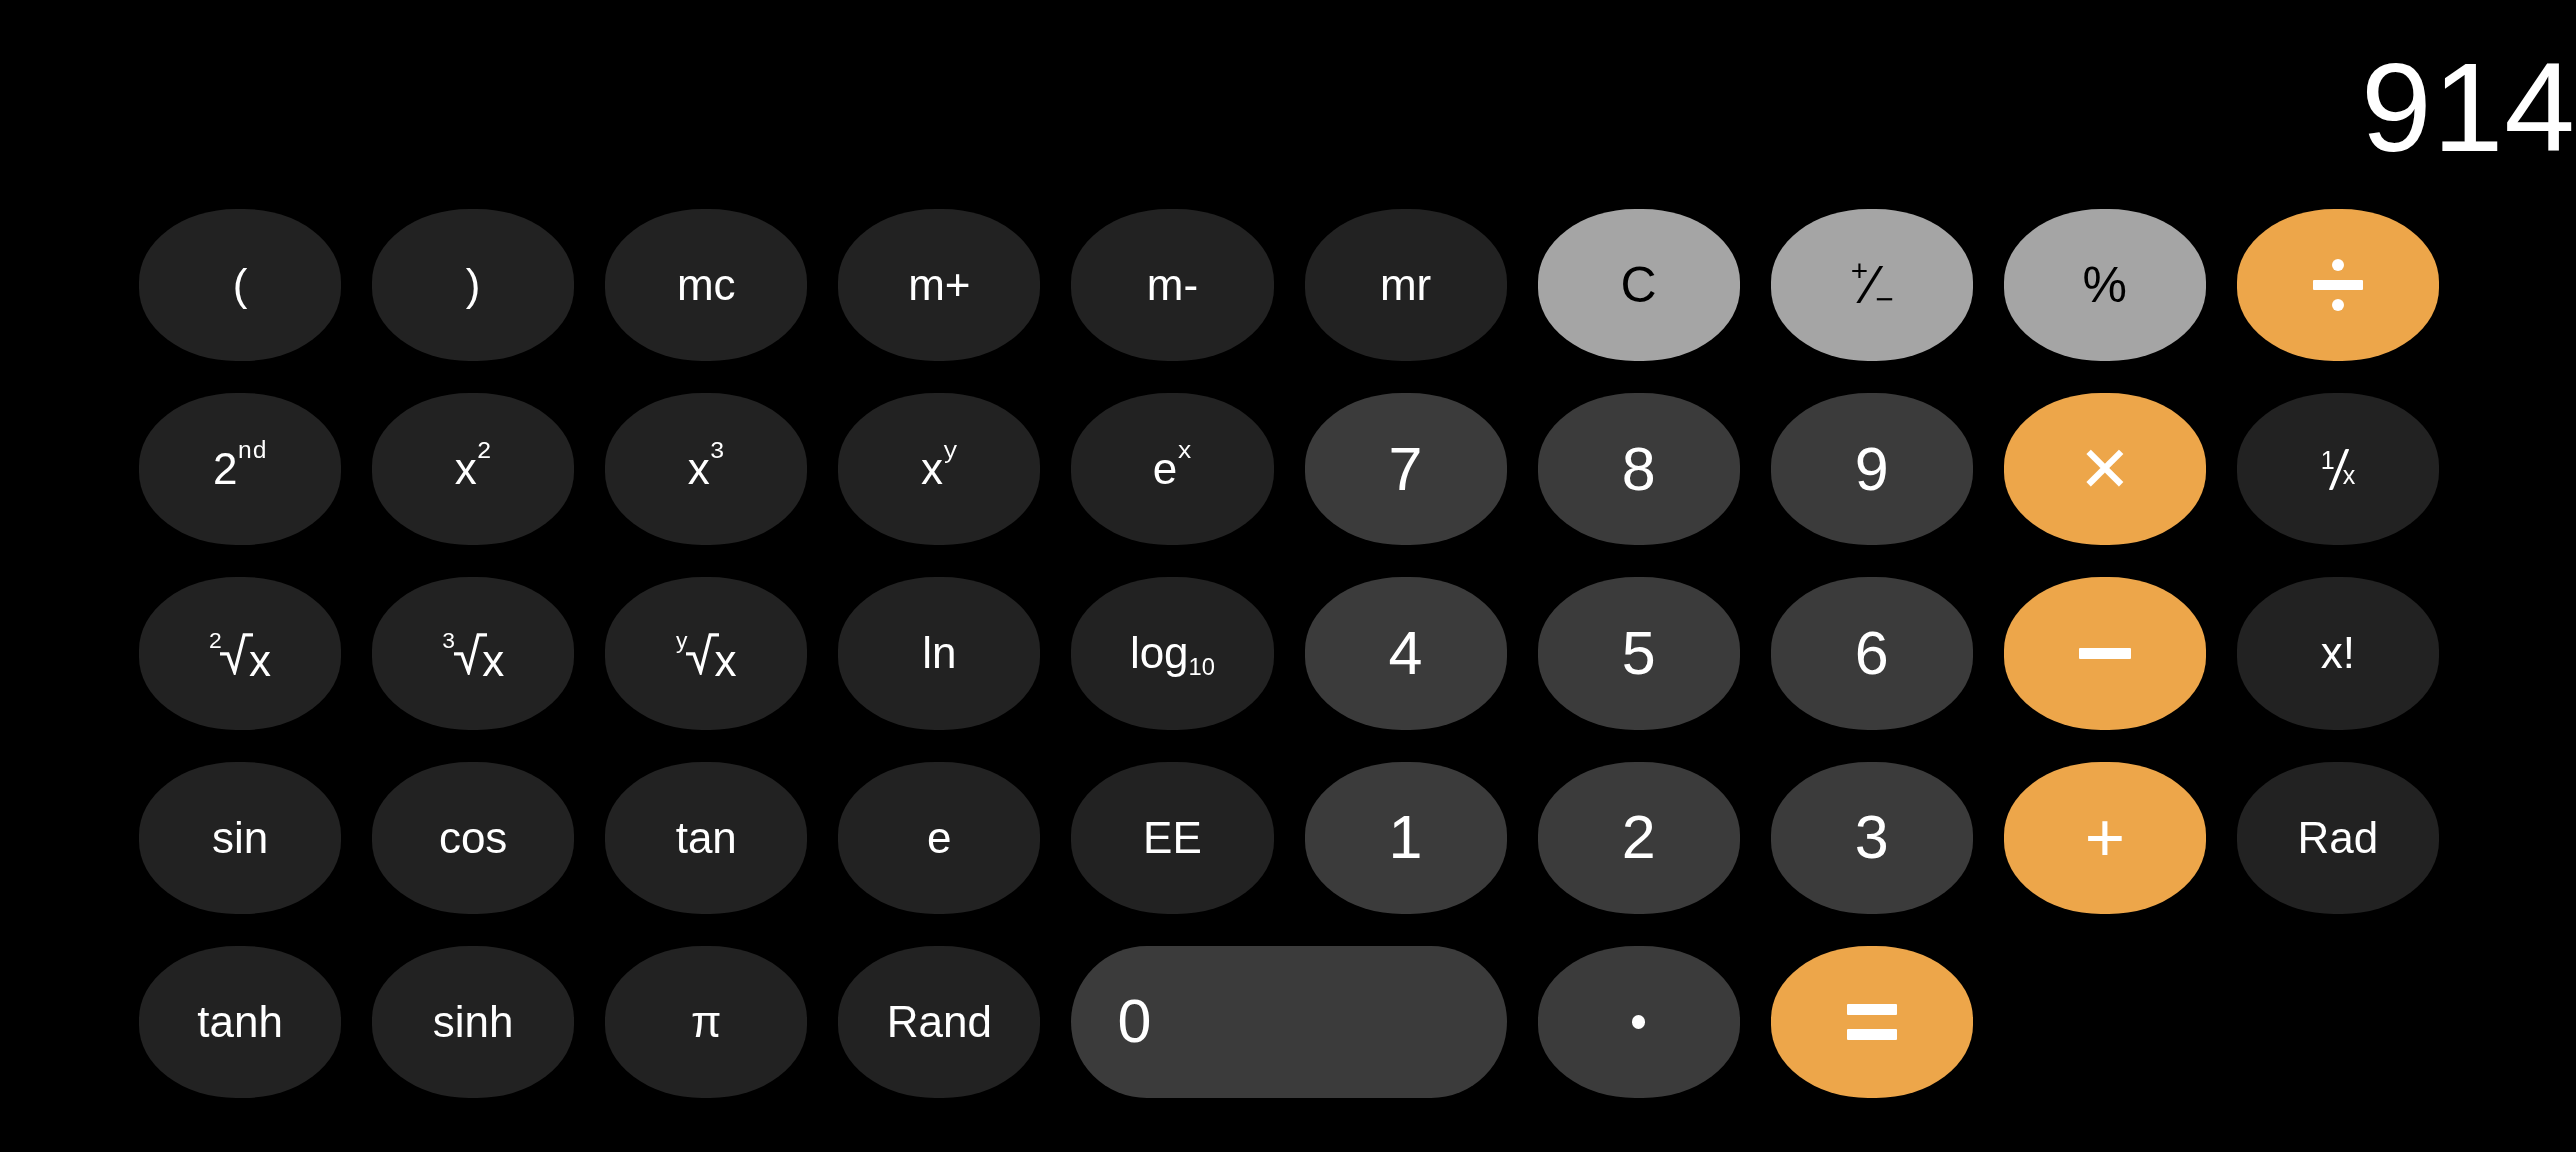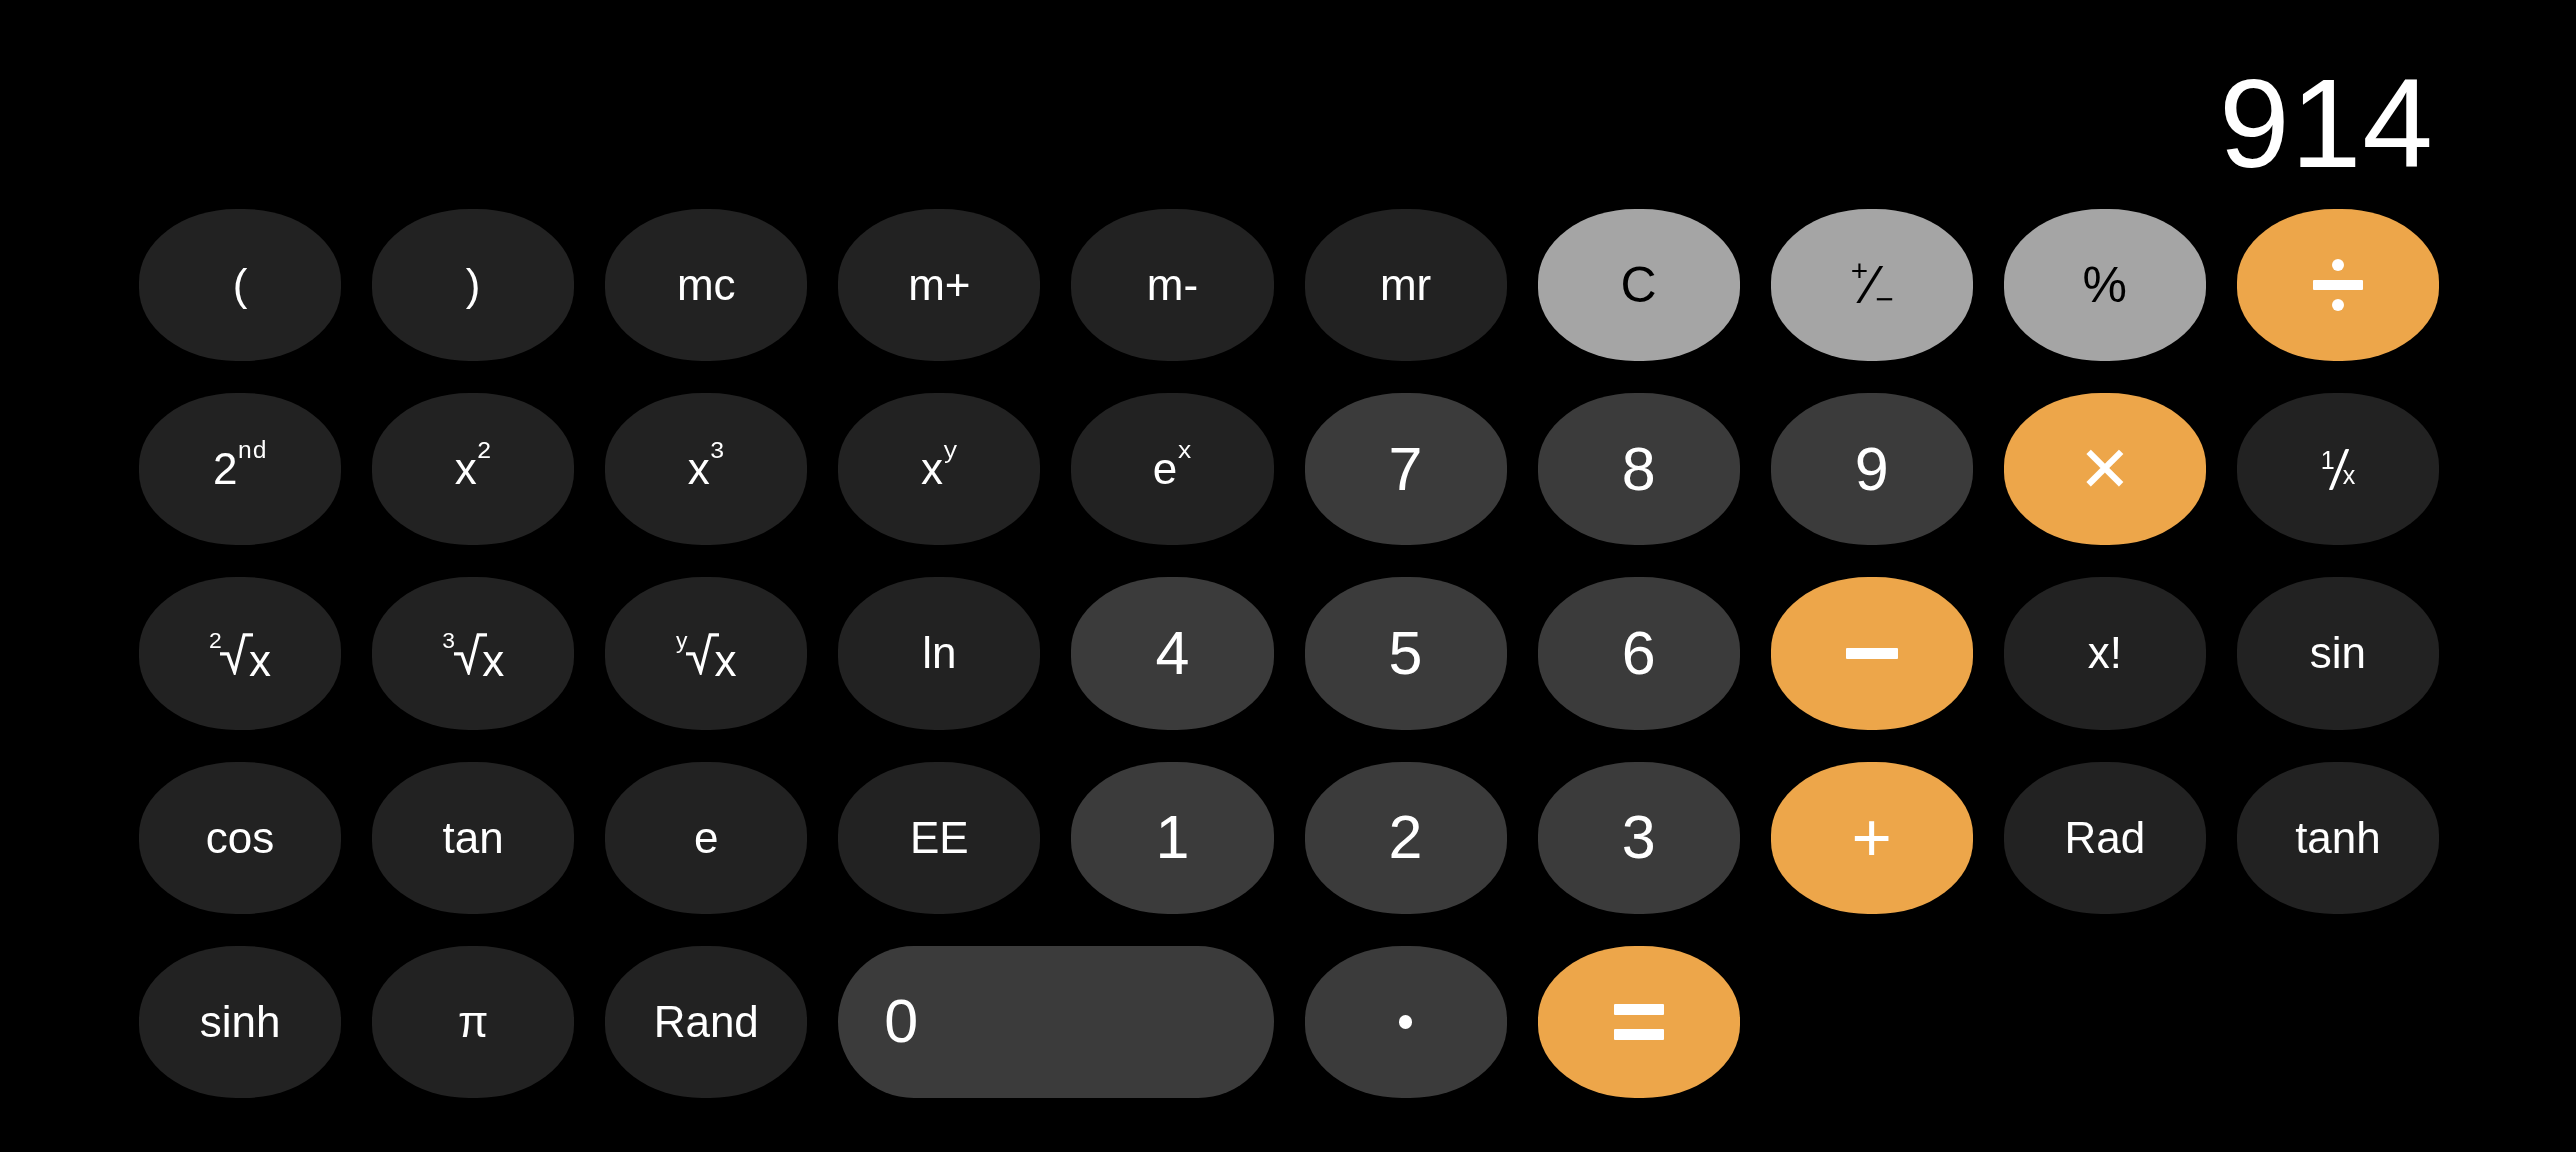--- a/index.html
+++ b/index.html
@@ -20,27 +20,26 @@
     width: 2576px;
     height: 1153px;
     background: #000000;
     box-sizing: border-box;
   }
 
   
   .display-area {
     position: absolute;
     left: 0;
-    top: 16px;
+    top: 0;
     width: 2576px;
     height: 192px;
     display: flex;
     align-items: flex-end;
     justify-content: flex-end;
-    padding-right: 142px;
     box-sizing: border-box;
   }
   .display-value {
     color: #ffffff;
     font-size: 127px;
     font-weight: 300;
     line-height: 1;
     letter-spacing: 1px;
     white-space: nowrap;
     padding-bottom: 21px;
@@ -313,20 +312,23 @@
         <span class="idx">y</span>
         <svg width="33" height="44" viewBox="0 0 34 46" aria-hidden="true">
           <path d="M1 24 L8 24 L15 43 L25 4 L34 4" fill="none" stroke="#ffffff" stroke-width="3.4" stroke-linecap="square" stroke-linejoin="miter"></path>
         </svg>
         <span class="rx">x</span>
       </span>
     </button>
     <button class="key fn">
       <span>ln</span>
     </button>
+    <button class="key fn">
+      <span>log<span class="sub">10</span></span>
+    </button>
     <button class="key num">
       <span>4</span>
     </button>
     <button class="key num">
       <span>5</span>
     </button>
     <button class="key num">
       <span>6</span>
     </button>
     <button class="key op">

